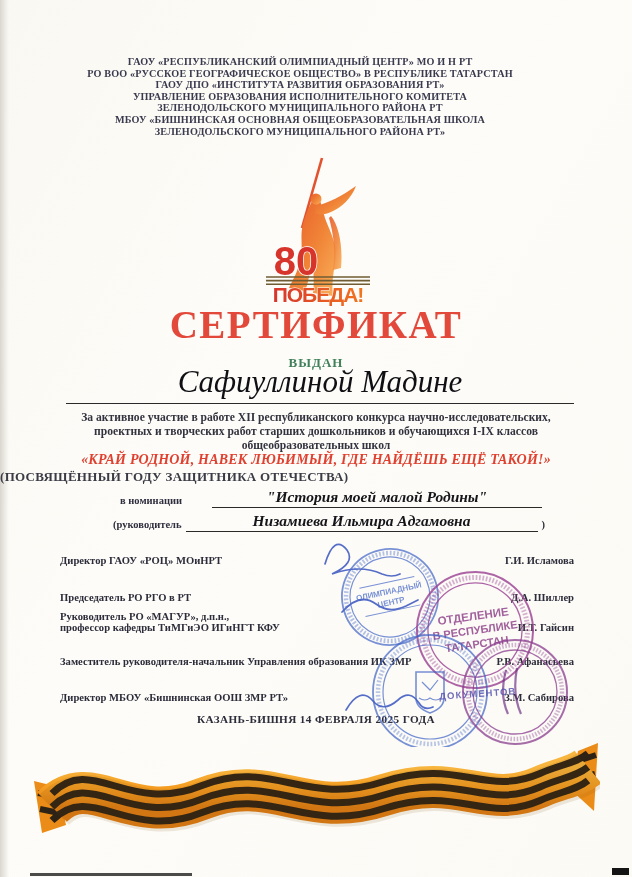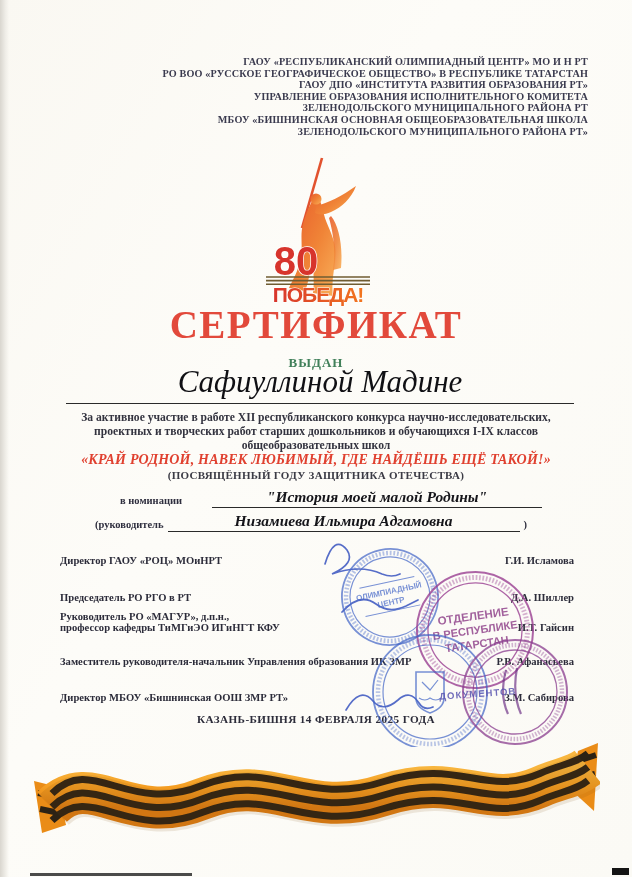--- a/index.html
+++ b/index.html
@@ -3,36 +3,36 @@
 <meta charset="utf-8">
 <style>
   html,body{margin:0;padding:0;background:#e9e7e2;}
   .page{position:relative;width:632px;height:877px;margin:0 auto;overflow:hidden;
         background:linear-gradient(120deg,#faf8f2 0%,#fdfcf8 40%,#fbfaf5 100%);
         font-family:"Liberation Serif","DejaVu Serif",serif;color:#2e2e3e;}
   .edge-left{position:absolute;left:0;top:0;width:9px;height:877px;
         background:linear-gradient(90deg,#d9d6cf,#efede7 60%,rgba(255,255,255,0));}
   .edge-bottom{position:absolute;left:30px;top:873px;width:162px;height:3px;background:#2b2b2b;opacity:.85;}
   .mark-br{position:absolute;left:612px;top:868px;width:17px;height:7px;background:#141414;}
-  .hdr{position:absolute;left:28px;top:56px;width:560px;text-align:right;
+  .hdr{position:absolute;left:20px;top:56px;width:560px;text-align:center;
        font-weight:bold;font-size:10.2px;line-height:11.6px;letter-spacing:.15px;color:#3a3a4e;}
   .logo{position:absolute;left:236px;top:156px;width:168px;height:152px;}
   .title{position:absolute;left:0;top:302px;width:632px;text-align:center;
          font-size:39px;font-weight:bold;letter-spacing:1.5px;color:#e2493b;}
   .issued{position:absolute;left:0;top:355px;width:632px;text-align:center;
           font-size:13px;font-weight:bold;letter-spacing:1px;color:#41805a;}
   .recipient{position:absolute;left:66px;top:364px;width:508px;text-align:center;
          font-size:31px;font-weight:normal;font-style:italic;color:#101014;
          border-bottom:1.6px solid #2a2a2a;padding-bottom:3px;}
   .bodytxt{position:absolute;left:40px;top:411px;width:552px;text-align:center;
          font-size:11.6px;font-weight:bold;line-height:14.2px;color:#33333f;}
   .contest{position:absolute;left:20px;top:452px;width:592px;text-align:center;
          font-size:14px;font-weight:bold;font-style:italic;color:#e0402f;letter-spacing:.2px;}
-  .dedication{position:absolute;left:0;top:469px;width:632px;text-align:center;
-         font-size:11px;font-weight:bold;color:#3b3b45;letter-spacing:.3px;}
+  .dedication{position:absolute;left:0;top:469px;width:632px;
+         font-size:13px;font-weight:bold;color:#3b3b45;letter-spacing:.3px;}
   .nomrow{position:absolute;display:flex;align-items:flex-end;font-weight:bold;}
   .nomrow .lbl{font-size:10.5px;white-space:nowrap;padding-bottom:2px;color:#2e2e3e;}
   .nomrow .val{flex:1;text-align:center;font-size:15.5px;font-style:italic;color:#15151a;
          border-bottom:1.4px solid #2a2a2a;padding-bottom:1px;margin-left:4px;}
   .nomrow .paren{font-size:10.5px;padding-bottom:2px;}
   .sigrow{position:absolute;left:60px;width:514px;display:flex;justify-content:space-between;
          align-items:flex-start;font-size:10.6px;font-weight:bold;color:#2c2c3a;}
   .sigrow.align-end{align-items:flex-end;}
   .sigrow .sname{white-space:nowrap;text-align:right;}
   .placedate{position:absolute;left:0;top:713px;width:632px;text-align:center;
@@ -93,21 +93,21 @@
     <div>проектных и творческих работ старших дошкольников и обучающихся I-IX классов</div>
     <div>общеобразовательных школ</div>
   </div>
   <div class="contest">«КРАЙ РОДНОЙ, НАВЕК ЛЮБИМЫЙ, ГДЕ НАЙДЁШЬ ЕЩЁ ТАКОЙ!»</div>
   <div class="dedication">(ПОСВЯЩЁННЫЙ ГОДУ ЗАЩИТНИКА ОТЕЧЕСТВА)</div>
 
   <div class="nomrow" style="left:120px;top:488px;width:422px;gap:26px;">
     <span class="lbl">в номинации</span>
     <span class="val">"История моей малой Родины"</span>
   </div>
-  <div class="nomrow" style="left:95px;top:512px;width:432px;">
+  <div class="nomrow" style="left:113px;top:512px;width:432px;">
     <span class="lbl">(руководитель</span>
     <span class="val" style="margin-right:4px;">Низамиева Ильмира Адгамовна</span>
     <span class="paren">)</span>
   </div>
 
   <div class="sigrow" style="top:555px;gap:20px;">
     <div>Директор ГАОУ «РОЦ» МОиНРТ</div>
     <div class="sname">Г.И. Исламова</div>
   </div>
   <div class="sigrow" style="top:592px;">

